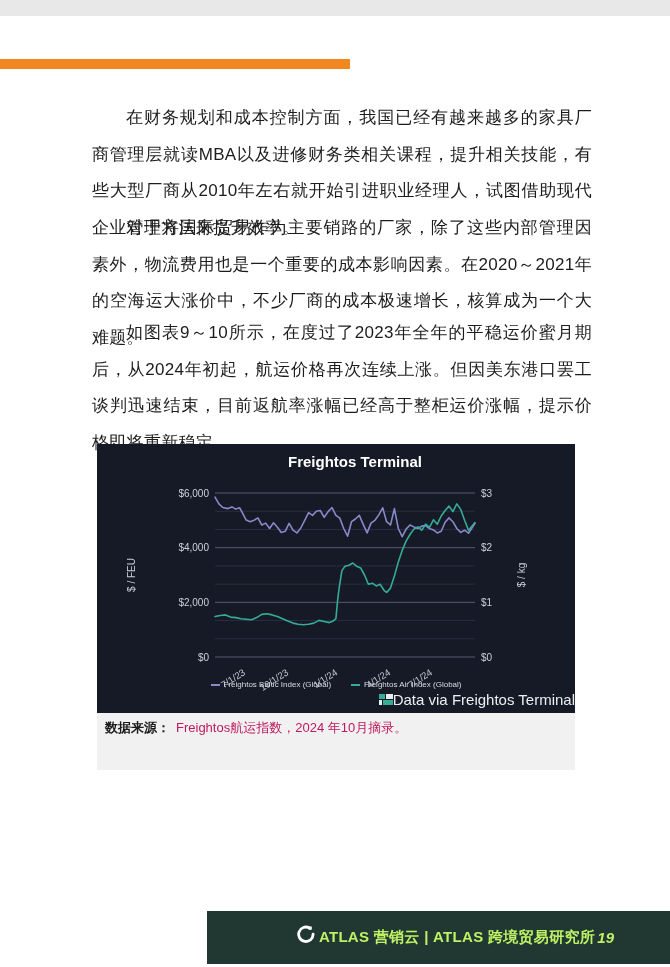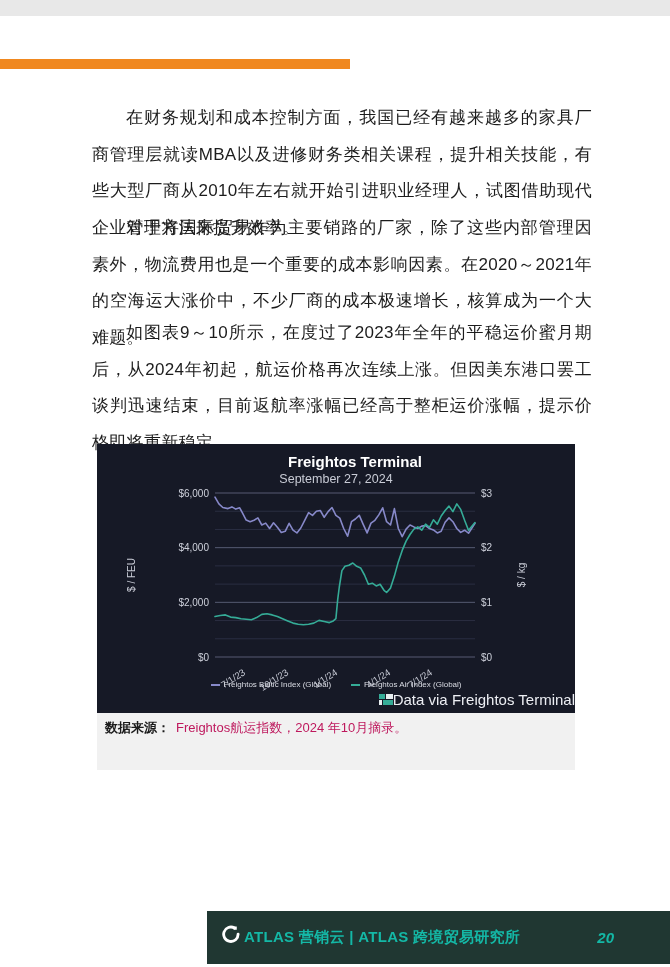--- a/index.html
+++ b/index.html
@@ -51,22 +51,22 @@
     text-align:center;margin-top:6px;font-size:15px;font-weight:bold;color:#111;
   }
   .caption-title .note{font-size:12px;font-weight:normal;color:#222;}
   .caption-source{margin:6px 0 0 8px;font-size:13px;color:#1a1a1a;}
   .caption-source .src-label{font-weight:bold;}
   .caption-source .src-text{color:#be185d;margin-left:6px;}
 
   
   .footer{
     position:absolute;left:207px;top:895px;width:463px;height:53px;
-    background:#203732;color:#14b8a6;
-    display:flex;align-items:center;
+    background:#203732;color:#bef264;
+    display:flex;align-items:center;justify-content:center;
   }
   .footer-brand{display:flex;align-items:center;gap:2px;margin-left:14px;font-size:15px;font-weight:bold;letter-spacing:0.3px;}
   .logo-mark{display:inline-flex;align-items:center;margin-right:2px;position:relative;top:-3px;}
   .pagenum{position:absolute;right:56px;font-size:15px;font-weight:bold;font-style:italic;}
 </style>
 </head>
 <body>
 
 <div class="page">
 
@@ -100,21 +100,20 @@
         <text x="192.2" y="230" text-anchor="end" class="xtick" transform="rotate(-33 192.2 230)">10/1/23</text>
         <text x="241.07999999999998" y="230" text-anchor="end" class="xtick" transform="rotate(-33 241.07999999999998 230)">1/1/24</text>
         <text x="294.12" y="230" text-anchor="end" class="xtick" transform="rotate(-33 294.12 230)">4/1/24</text>
         <text x="335.98" y="230" text-anchor="end" class="xtick" transform="rotate(-33 335.98 230)">7/1/24</text>
         <text x="38" y="131" class="axis-title" text-anchor="middle" transform="rotate(-90 38 131)">$ / FEU</text>
         <text x="428" y="131" class="axis-title" text-anchor="middle" transform="rotate(-90 428 131)">$ / kg</text>
         <polyline points="118.0,53.1 121.9,59.9 125.8,63.5 131.0,64.6 134.9,62.9 138.8,65.1 142.7,63.8 145.3,68.7 149.2,76.1 153.1,77.7 157.0,76.3 160.9,73.9 164.8,81.0 168.7,79.1 172.6,84.5 176.5,78.8 180.4,83.2 184.3,88.4 188.2,87.3 192.1,79.3 196.0,86.2 199.9,88.9 203.8,84.0 207.7,76.3 211.6,68.7 215.5,71.4 219.4,67.3 223.3,66.5 227.2,73.3 231.1,67.6 235.0,63.5 238.9,71.4 242.8,74.1 246.7,84.5 250.6,92.2 254.5,77.7 258.4,75.0 262.3,71.4 266.2,80.4 270.1,88.9 274.0,79.1 277.9,76.3 281.8,70.9 285.7,63.8 289.6,77.7 293.5,81.0 297.4,64.6 301.3,84.5 305.2,92.7 309.1,85.1 313.0,81.0 316.9,82.9 320.8,84.5 324.7,82.1 328.6,81.5 332.5,84.5 336.4,85.9 340.3,88.9 344.2,87.3 348.1,78.2 352.0,73.9 355.9,77.7 359.8,84.5 363.7,88.4 367.6,86.2 371.5,89.2 378.0,79.3" fill="none" stroke="#8789c9" stroke-width="1.6" stroke-linejoin="round" stroke-linecap="round"></polyline>
         <polyline points="118.0,172.5 123.2,171.5 128.4,170.9 133.6,173.1 138.8,173.6 144.0,174.7 149.2,175.3 154.4,175.8 159.6,173.6 164.8,170.4 170.0,169.8 175.2,170.9 180.4,172.5 185.6,174.7 190.8,176.9 196.0,179.1 201.2,180.2 206.4,180.7 211.6,180.2 216.8,179.1 222.0,176.4 227.2,177.5 232.4,178.6 236.3,176.9 238.9,174.7 240.7,155.6 242.3,143.0 244.9,126.6 248.0,122.3 251.9,121.2 255.8,119.0 259.7,122.3 263.6,123.9 267.5,131.0 271.4,140.3 275.3,139.2 279.2,141.9 283.1,140.3 287.0,146.3 289.6,148.5 293.5,144.1 297.4,132.1 301.3,117.9 305.2,106.4 309.1,97.1 313.0,90.5 316.9,85.1 320.8,82.9 324.7,86.2 328.6,80.2 332.5,83.4 336.4,75.8 340.3,80.2 344.2,72.0 348.1,66.5 352.0,62.1 355.9,67.6 359.8,59.9 363.7,65.4 367.6,76.3 371.5,86.2 378.0,78.5" fill="none" stroke="#35ac97" stroke-width="1.6" stroke-linejoin="round" stroke-linecap="round"></polyline>
       </svg>
     <div class="chart-title">Freightos Terminal</div>
-    <div class="chart-subtitle">September 27, 2024</div>
     <div class="legend">
       <span class="legend-item">
         <i class="legend-dash" style="background: rgb(135, 137, 201);"></i>
         <span>Freightos Baltic Index (Global)</span>
       </span>
       <span class="legend-item">
         <i class="legend-dash" style="background: rgb(53, 172, 151);"></i>
         <span>Freightos Air Index (Global)</span>
       </span>
     </div>
@@ -138,16 +137,16 @@
   <div class="footer" style="background: rgb(32, 55, 50);">
     <span class="footer-brand">
       <span class="logo-mark">
         <svg width="19" height="19" viewBox="0 0 20 20">
           <path d="M 14.2 3.2 A 7.6 7.6 0 1 0 18 9.6" fill="none" stroke="#ffffff" stroke-width="3" stroke-linecap="round"></path>
           <rect x="13.2" y="1.6" width="3.4" height="3.4" fill="#ffffff"></rect>
         </svg>
       </span>
       <span>ATLAS 营销云 | ATLAS 跨境贸易研究所</span>
     </span>
-    <span class="pagenum">20</span>
+    <span class="pagenum">19</span>
   </div>
 
 </div>
 
 </body></html>

